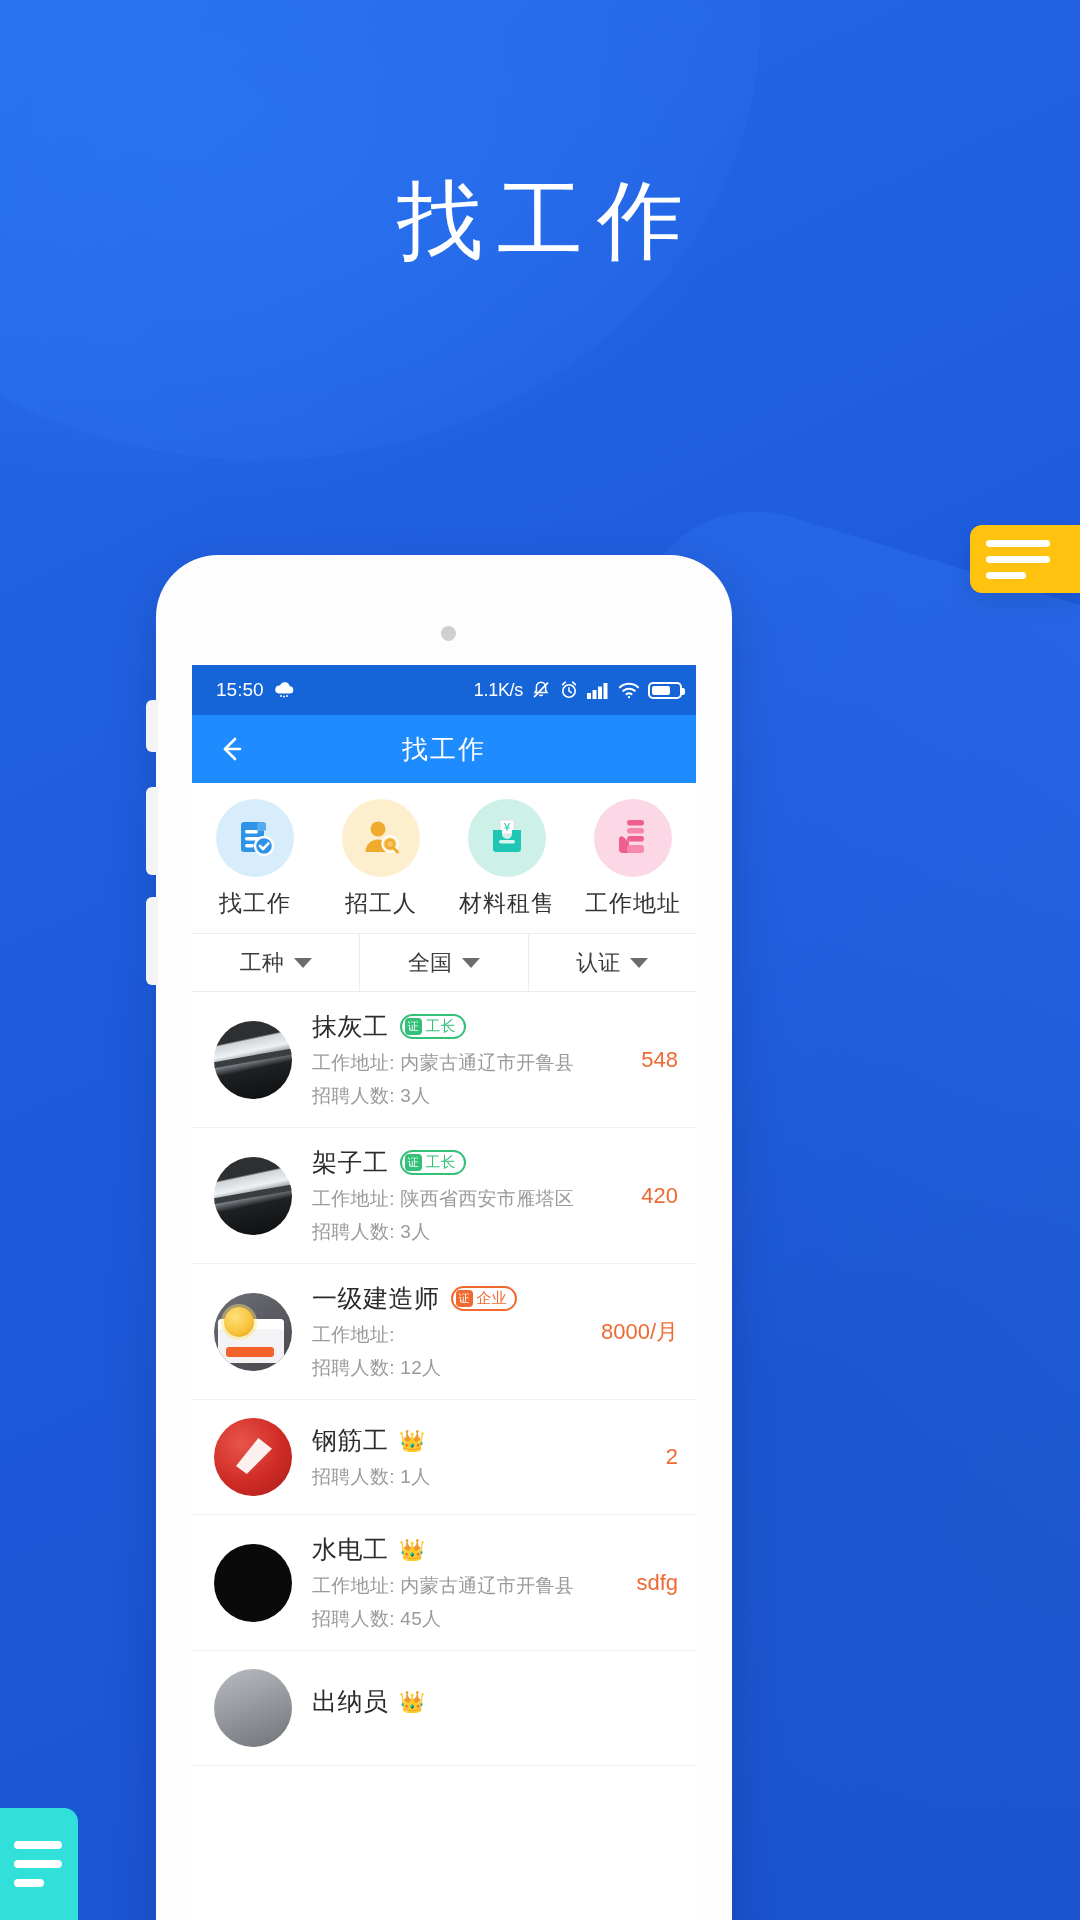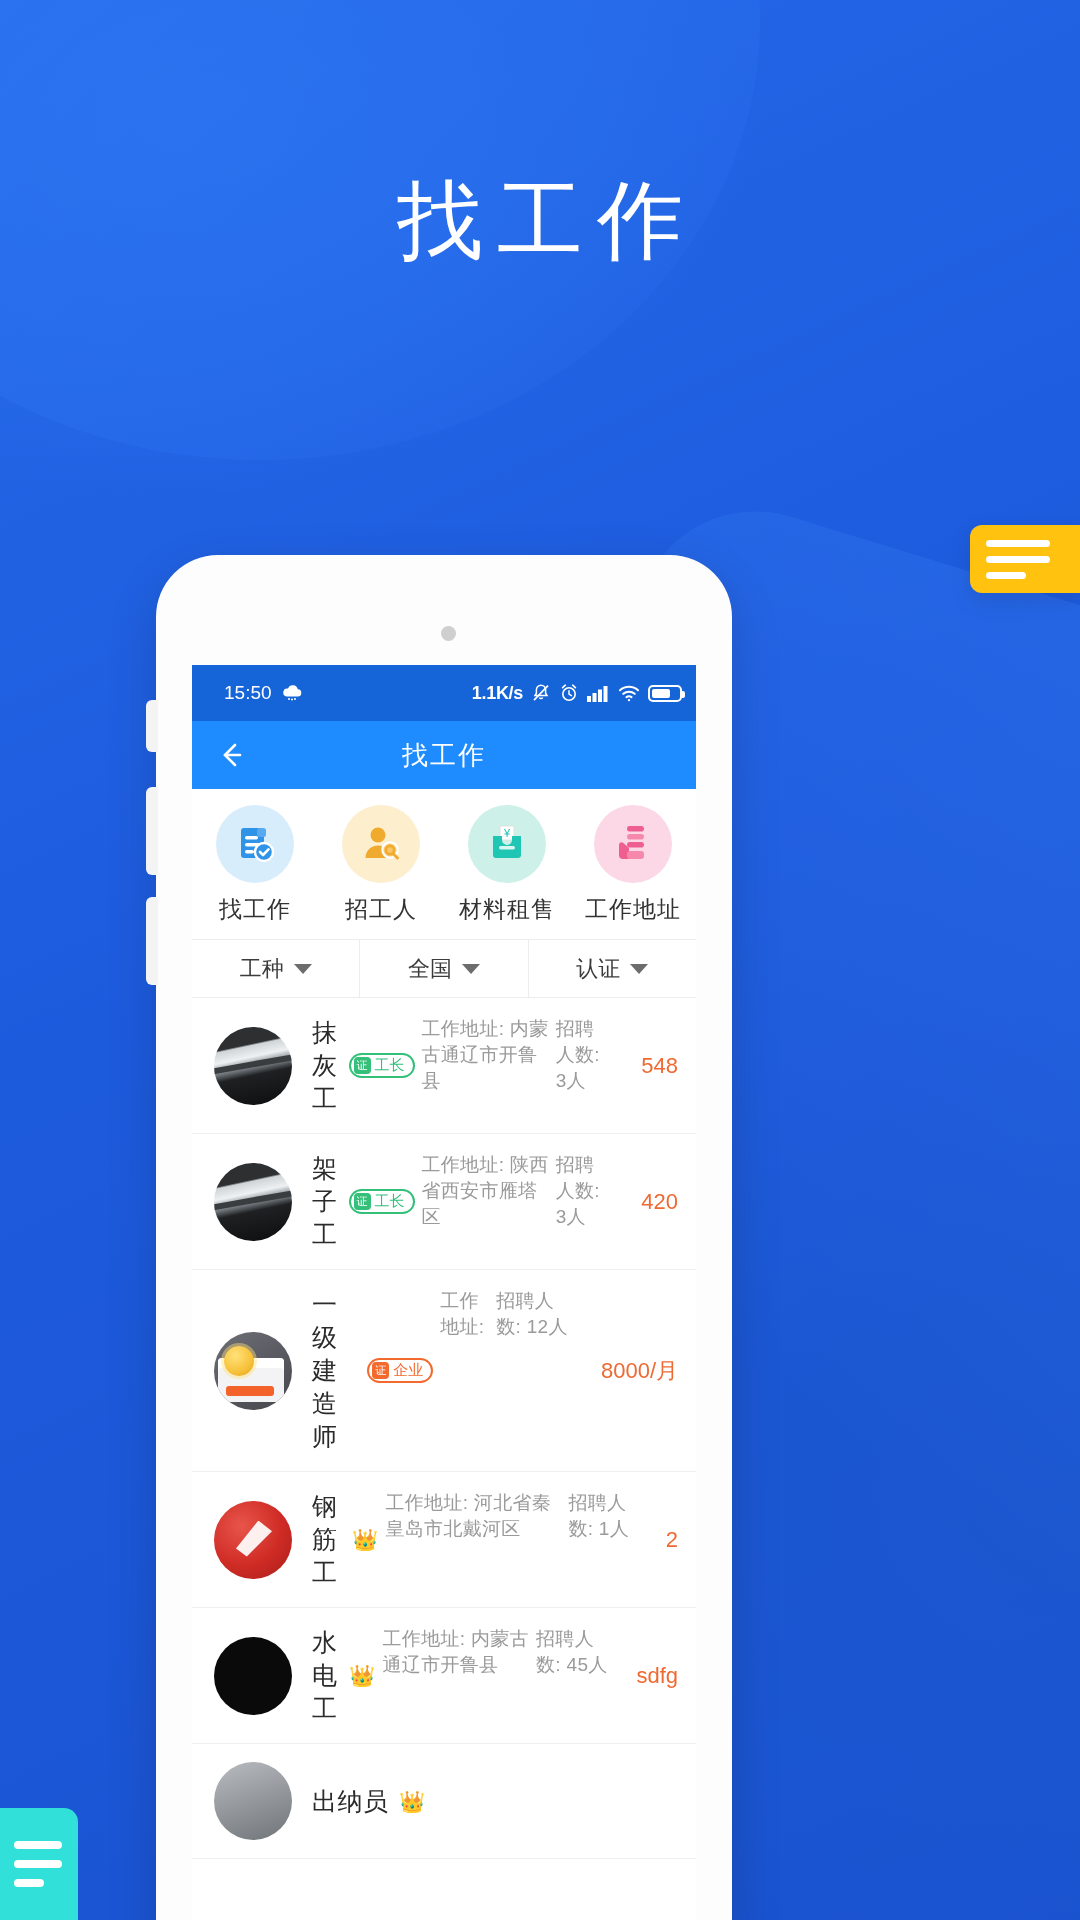--- a/index.html
+++ b/index.html
@@ -103,26 +103,26 @@
 
   
   .screen {
     position:absolute; left:36px; top:110px;
     width:504px; height:1290px;
     background:#ffffff; overflow:hidden;
   }
 
   
   .statusbar {
-    height:56px; background:#1565d8; color:#fff;
+    height:50px; background:#1565d8; color:#fff;
     display:flex; align-items:center; justify-content:space-between;
-    padding:0 14px 0 32px; font-size:19px;
+    padding:0 14px 0 24px; font-size:19px;
   }
   .sb-left { display:flex; align-items:center; gap:9px; }
-  .sb-right { display:flex; align-items:center; gap:8px;font-weight:bold; }
+  .sb-right { display:flex; align-items:center; gap:8px; }
   .sb-net { font-size:18px; letter-spacing:-.3px; }
   .sb-ico { display:block; }
   .battery {
     width:34px; height:17px; border:2px solid #fff; border-radius:5px;
     position:relative; display:flex; align-items:center; padding:2px;
   }
   .battery::after {
     content:""; position:absolute; right:-5px; top:4px;
     width:3px; height:7px; background:#fff; border-radius:0 2px 2px 0;
   }
@@ -204,21 +204,21 @@
     content:""; position:absolute; left:12px; top:54px; width:48px; height:10px;
     background:#f2622a; border-radius:3px;
   }
   .av-coin {
     position:absolute; left:10px; top:14px; width:30px; height:30px; border-radius:50%;
     background:radial-gradient(circle at 38% 32%, #ffe27a 0%, #f7c13a 60%, #e09d14 100%);
     box-shadow:0 0 0 3px rgba(255,226,122,.45);
     z-index:2;
   }
 
-  .row-main { flex:1; min-width:0; display:flex; flex-direction:row; gap:7px; }
+  .row-main { flex:1; min-width:0; display:flex; flex-direction:column; gap:7px; }
   .row-title-line { display:flex; align-items:center; gap:11px; }
   .row-title { font-size:25px; color:#2b2b2b; letter-spacing:.5px; }
   .row-sub { font-size:19px; color:#9a9a9a; letter-spacing:.3px; }
 
   .badge-green {
     display:inline-flex; align-items:center; gap:4px;
     border:2px solid #35c07a; border-radius:13px;
     padding:1px 8px 1px 3px; font-size:15px; color:#35c07a; white-space:nowrap;
   }
   .badge-green .bseal {
@@ -450,21 +450,20 @@
         <div class="row-price">8000/月</div>
       </div>
 
       <div class="row">
         <div class="avatar av-red"></div>
         <div class="row-main">
           <div class="row-title-line">
             <span class="row-title">钢筋工</span>
             <span class="crown">👑</span>
           </div>
-          <div class="row-sub">工作地址: 河北省秦皇岛市北戴河区</div>
           <div class="row-sub">招聘人数: 1人</div>
         </div>
         <div class="row-price">2</div>
       </div>
 
       <div class="row">
         <div class="avatar av-black"></div>
         <div class="row-main">
           <div class="row-title-line">
             <span class="row-title">水电工</span>

